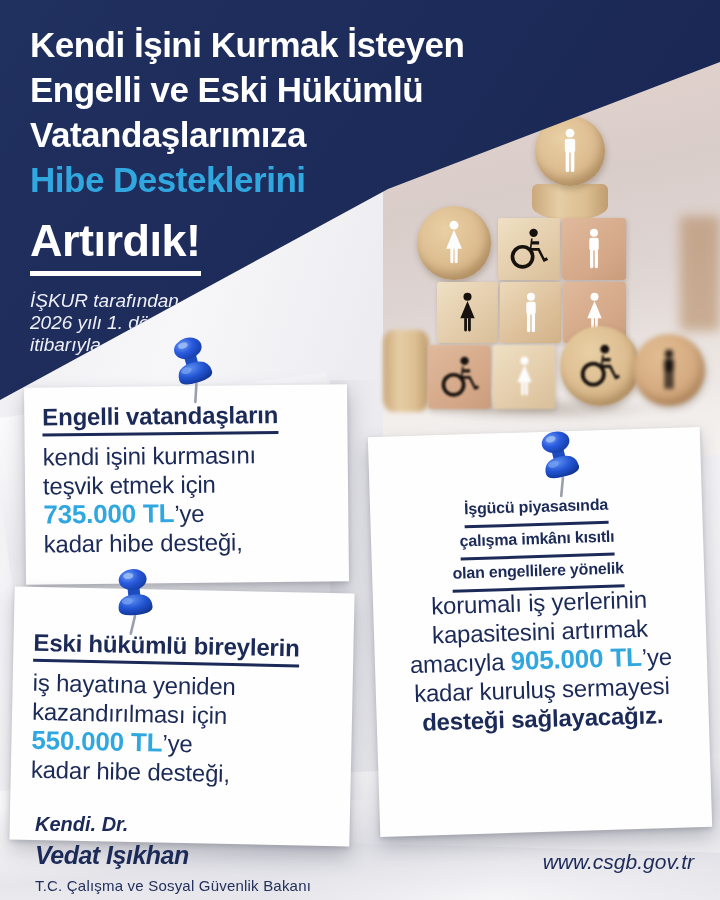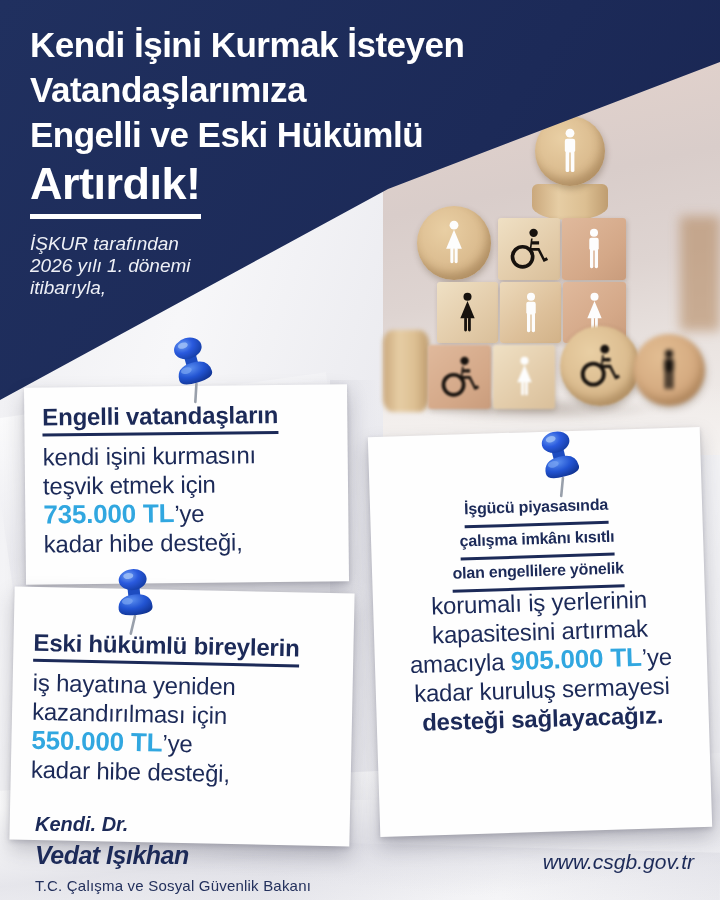--- a/index.html
+++ b/index.html
@@ -43,21 +43,21 @@
     opacity:.55;filter:blur(6px);}
 
   
   .navy{position:absolute;left:0;top:0;width:720px;height:480px;z-index:2;
     background:linear-gradient(125deg,#20305f 0%,#1c2a58 55%,#182450 100%);
     clip-path:polygon(0 0,720px 0,720px 62px,388px 189px,0 400px);}
   .title-wrap{position:absolute;left:30px;top:22px;color:#fff;}
   .title-line{font-size:35px;font-weight:bold;letter-spacing:-.5px;line-height:45px;white-space:nowrap;}
   .title-highlight{color:#31a7e0;}
   .title-emphasis{display:inline-block;font-size:45px;font-weight:bold;letter-spacing:-.5px;line-height:50px;
-    border-bottom:5px solid #fff;padding-bottom:5px;margin-top:2px;white-space:nowrap;}
+    border-bottom:5px solid #fff;padding-bottom:5px;margin-top:14px;white-space:nowrap;}
   .subtitle{margin-top:14px;font-style:italic;font-size:19px;line-height:22px;color:#eef0f6;}
 
   
   .card{position:absolute;background:#fefefe;z-index:3;color:#1c2a58;
     box-shadow:0 10px 20px rgba(40,40,60,.25),0 2px 5px rgba(40,40,60,.18);}
   .card .line{white-space:nowrap;font-size:24px;line-height:29px;height:29px;letter-spacing:-.2px;}
   .card .heading{display:inline-block;font-weight:bold;border-bottom:3px solid #1c2a58;
     padding-bottom:2px;margin-bottom:6px;white-space:nowrap;letter-spacing:-.2px;}
   .amount{color:#31a7e0;font-weight:bold;font-size:26px;}
   .card1{left:25px;top:386px;width:305px;height:181px;padding:16px 0 0 18px;transform:rotate(-.6deg);}
@@ -198,22 +198,23 @@
     <div class="disc wood-e soft2" style="left:250px;top:276px;width:72px;height:72px;">
       <svg width="26" height="42" class="icon-black">
           <use href="#man"></use>
         </svg>
     </div>
   </div>
 
   <div class="navy">
     <div class="title-wrap">
       <div class="title-line">Kendi İşini Kurmak İsteyen</div>
+      <div class="title-line">Engelli ve Eski Hükümlü</div>
       <div class="title-line">Vatandaşlarımıza</div>
-      <div class="title-line">Engelli ve Eski Hükümlü</div>
+      <div class="title-line title-highlight">Hibe Desteklerini</div>
       <div><span class="title-emphasis">Artırdık!</span></div>
       <div class="subtitle">
         <div>İŞKUR tarafından</div>
         <div>2026 yılı 1. dönemi</div>
         <div>itibarıyla,</div>
       </div>
     </div>
   </div>
 
   <div class="card card1">

